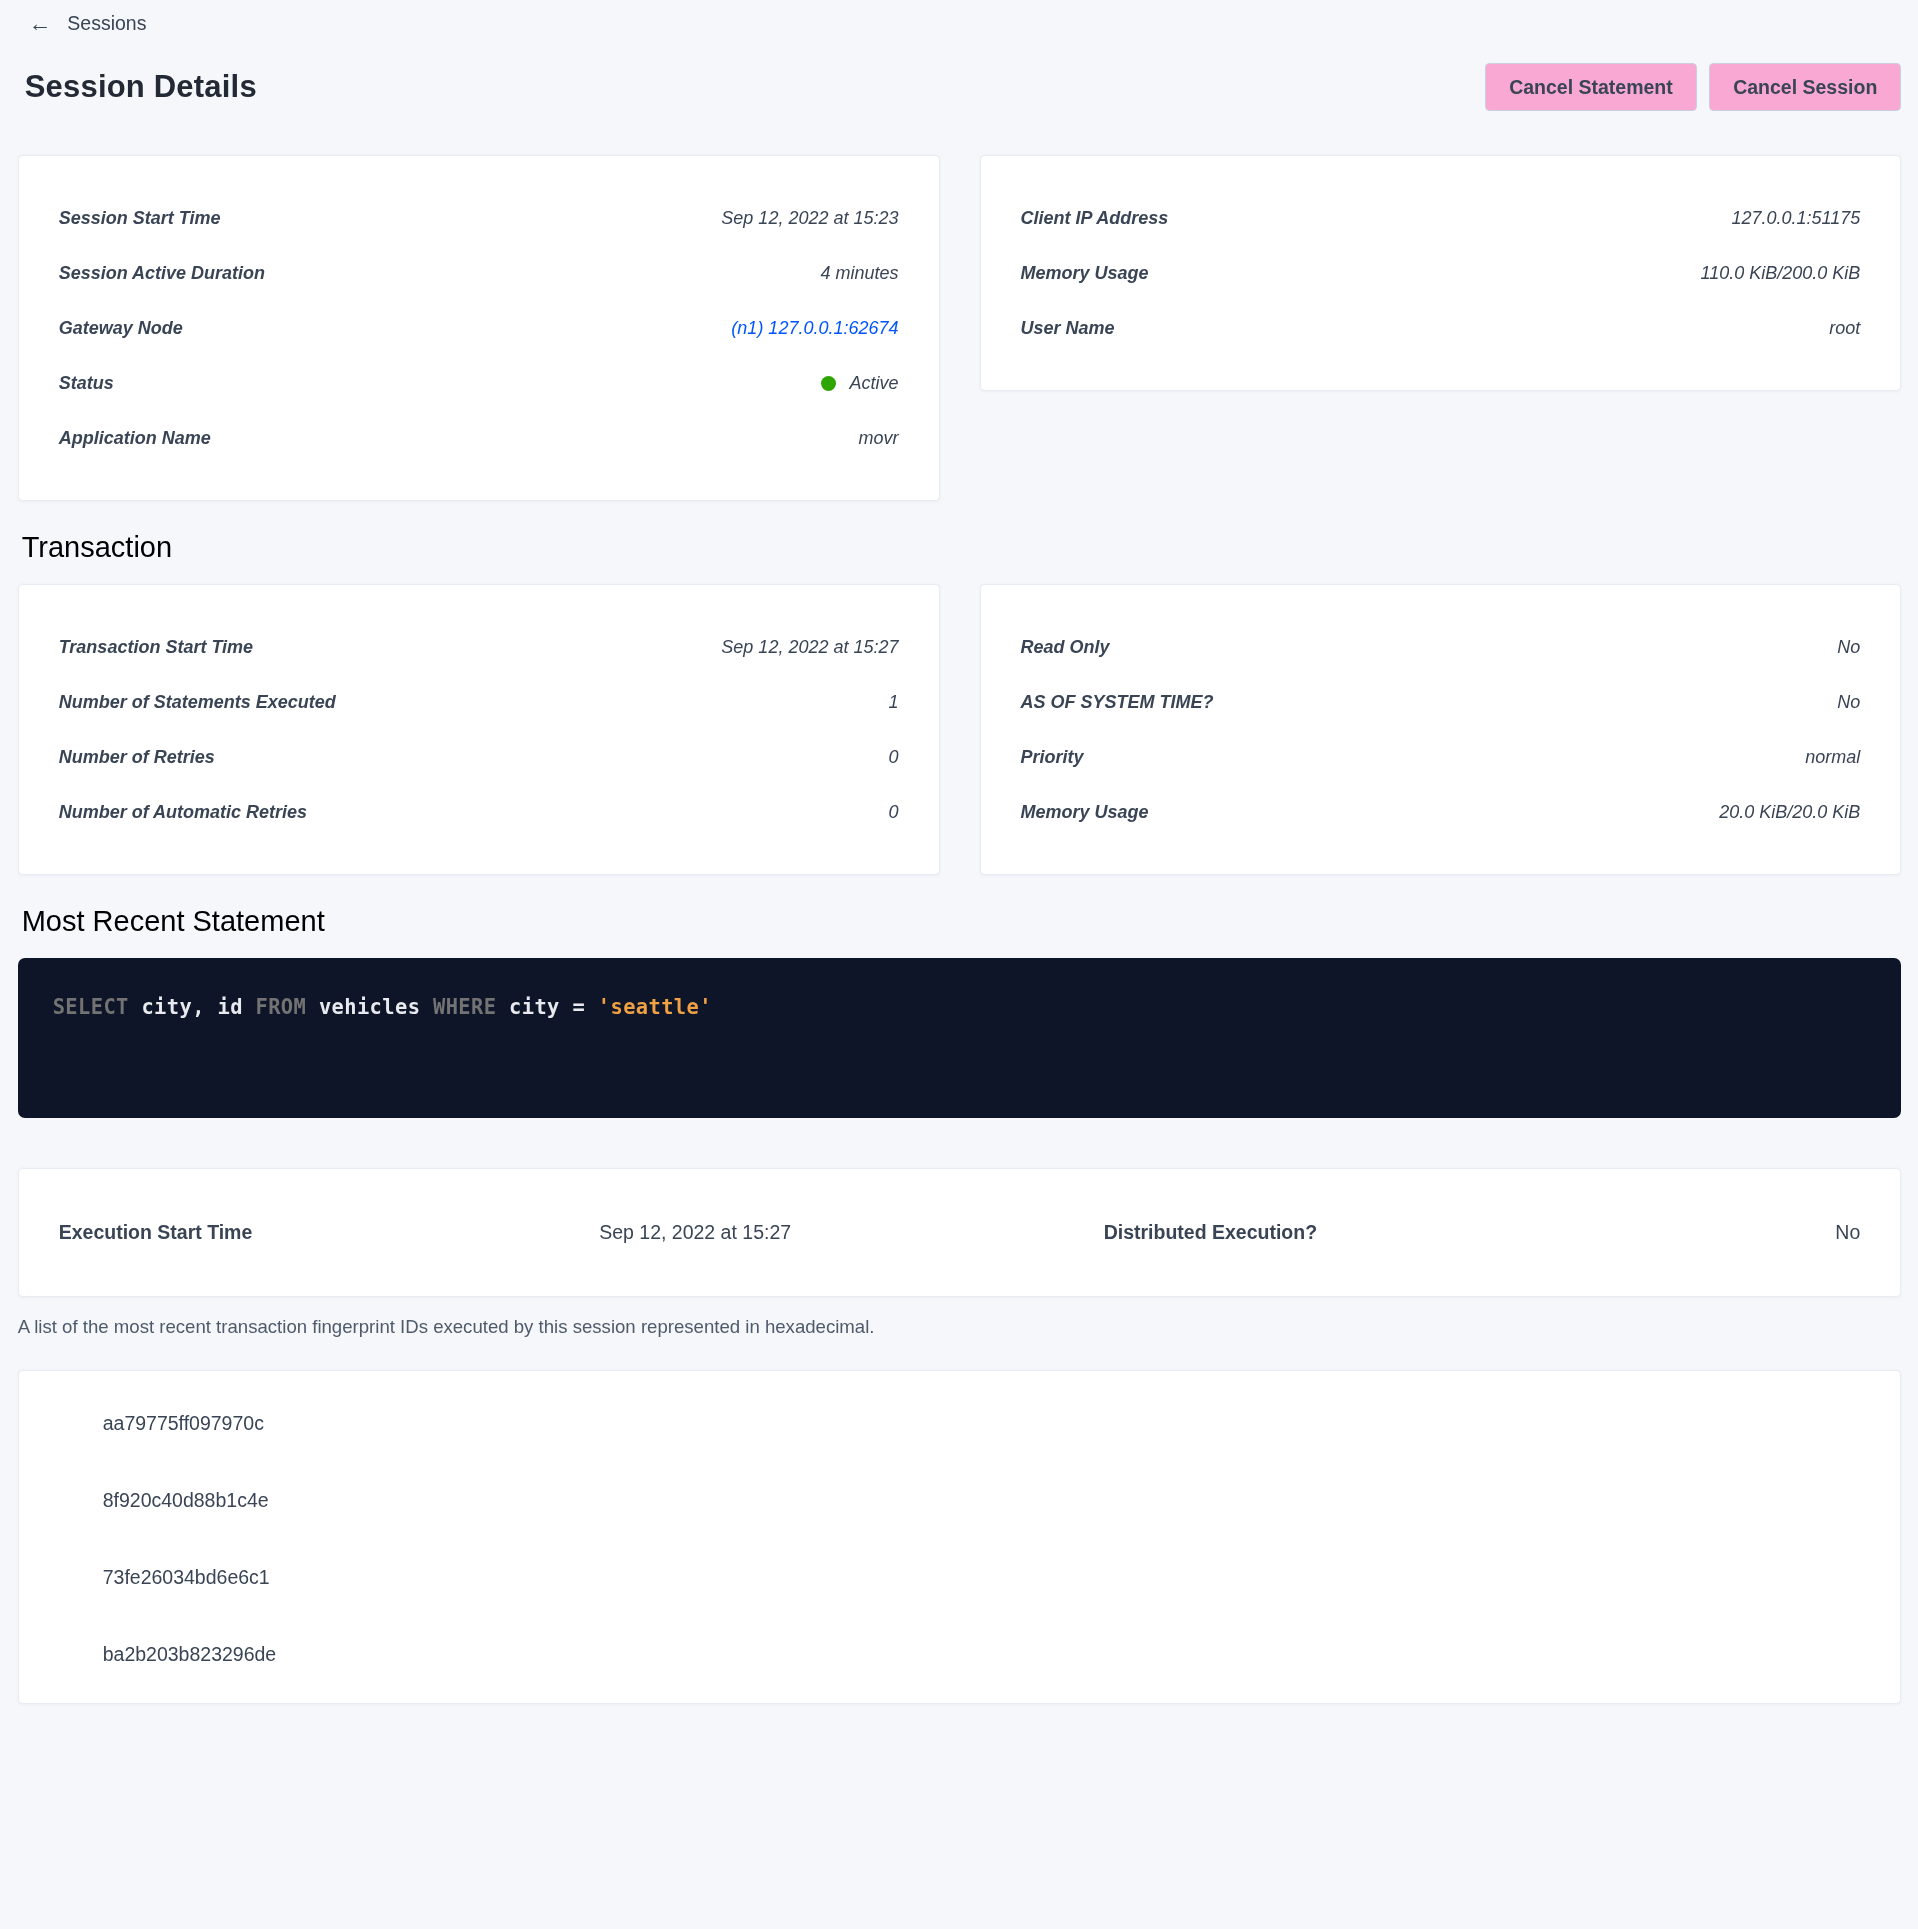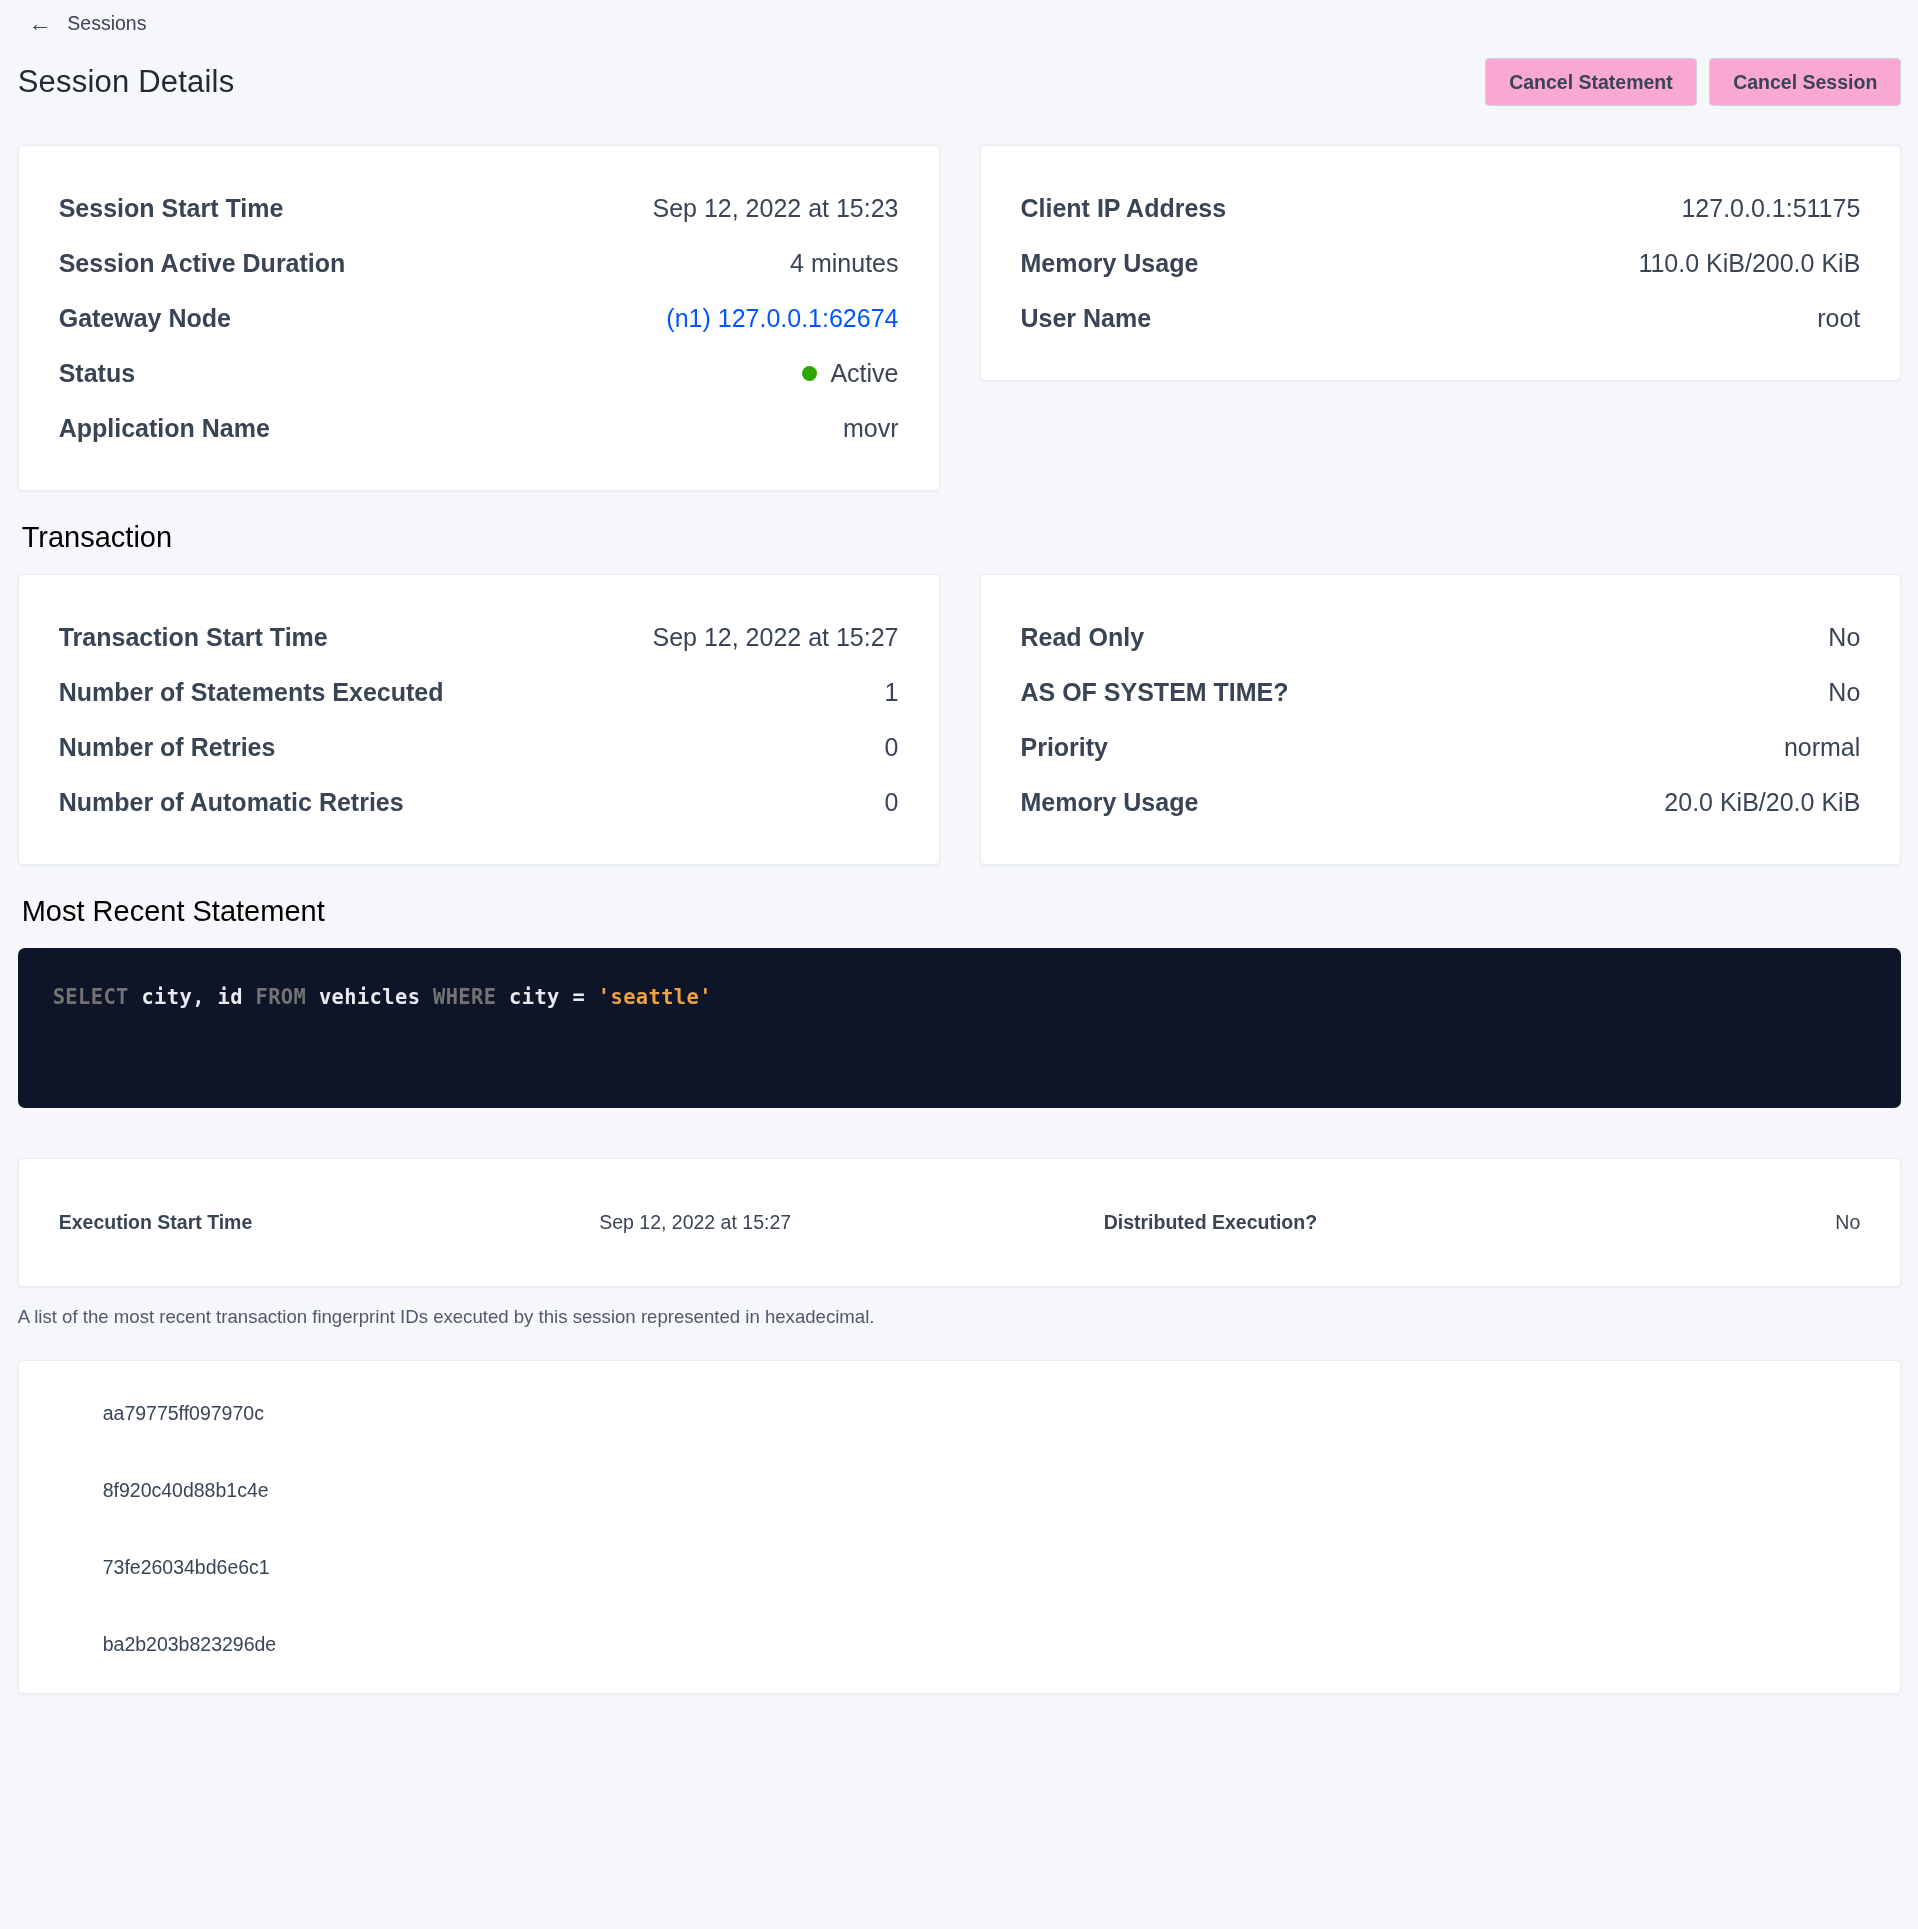--- a/index.html
+++ b/index.html
@@ -21,41 +21,41 @@
     cursor: pointer; width: fit-content;
   }
   .topnav .arrow { font-size: 23px; line-height: 23px; color:#394455; }
 
   
   .header-row {
     display: flex; justify-content: space-between; align-items: center;
     margin: 21px 0 39px 0;
   }
   h1.page-title {
-    margin: 0; font-size: 31px; line-height: 44px;
-    font-weight: 400; color: #242a35; letter-spacing: 0.2px;
+    margin: 7px; font-size: 31px; line-height: 44px;
+    font-weight: 700; color: #242a35; letter-spacing: 0.2px;
   }
   .actions { display: flex; gap: 12.4px; }
   .btn {
     background: #f9a8d4; border: 0.9px solid #c9cfdc; border-radius: 4.4px;
     font-family: "Liberation Sans", sans-serif;
     font-size: 19.5px; font-weight: 700; color: #394455;
     padding: 11.5px 23px; cursor: pointer;
   }
 
   
   .two-col { display: grid; grid-template-columns: 1fr 1fr; gap: 40px; align-items: start; }
   .card {
     background: #ffffff; border: 0.9px solid #e7ebf3; border-radius: 4.4px;
     box-shadow: 0 0.9px 2.7px rgba(60,70,90,0.05);
   }
   .kv-card { padding: 51px 40px 50px 40px; }
   .kv-row {
     display: flex; justify-content: space-between; align-items: center;
-    font-size: 25px; line-height: 23px; margin-bottom: 32px;
+    font-size: 18px; line-height: 23px; margin-bottom: 32px; font-style: italic;
   }
   .kv-row:last-child { margin-bottom: 0; }
   .kv-label { font-weight: 700; color: #394455; }
   .kv-value { text-align: right; color: #394455; }
   .kv-value.link { color: #0055ff; cursor: pointer; }
   .status-wrap { display: flex; align-items: center; gap: 13.3px; }
   .status-dot {
     width: 15px; height: 15px; border-radius: 50%;
     background: #2ea500; display: inline-block;
   }

